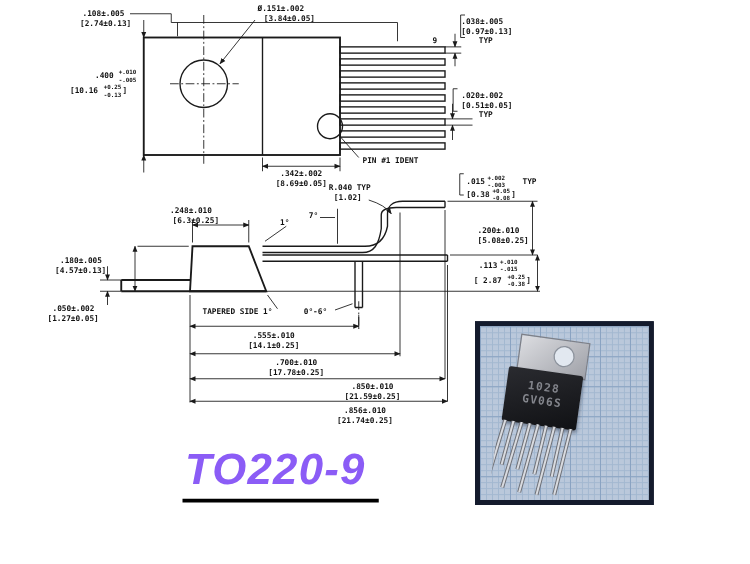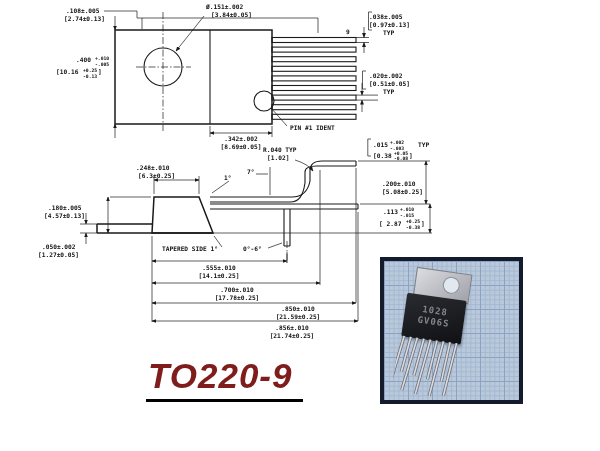--- a/index.html
+++ b/index.html
@@ -7,21 +7,21 @@
           font-family:"DejaVu Sans Mono",monospace;}
   svg{position:absolute;left:0;top:0;}
   .ln{stroke:#1a1a1a;fill:none;stroke-width:1.1;}
   .thk{stroke-width:1.5;}
   .thin{stroke-width:0.7;}
   .cl{stroke:#1a1a1a;fill:none;stroke-width:0.7;stroke-dasharray:7 2 1.5 2;}
   .t{font:700 6.2px "DejaVu Sans Mono",monospace;fill:#111;}
   .ts{font:700 4.7px "DejaVu Sans Mono",monospace;fill:#111;}
   .tm{text-anchor:middle;}
   .title{position:absolute;left:146px;top:356px;display:inline-block;
-         font:italic 700 35px "Liberation Sans",sans-serif;color:#7f1d1d;
+         font:italic 700 35px "Liberation Sans",sans-serif;color:#8b5cf6;
          border-bottom:3px solid #000;padding:0 10px 3px 2px;letter-spacing:1px;}
   .photo{position:absolute;left:380px;top:257px;width:143px;height:147px;
          background:#141b2d;padding:0;box-sizing:border-box;border:4px solid #141b2d;}
   .paper{position:relative;width:100%;height:100%;background-color:#bac8db;
          background-image:
            linear-gradient(#8aa3c2 1px, transparent 1px),
            linear-gradient(90deg,#8aa3c2 1px, transparent 1px),
            linear-gradient(#a3b8d0 1px, transparent 1px),
            linear-gradient(90deg,#a3b8d0 1px, transparent 1px);
          background-size:24px 24px,24px 24px,4.8px 4.8px,4.8px 4.8px;overflow:hidden;}

